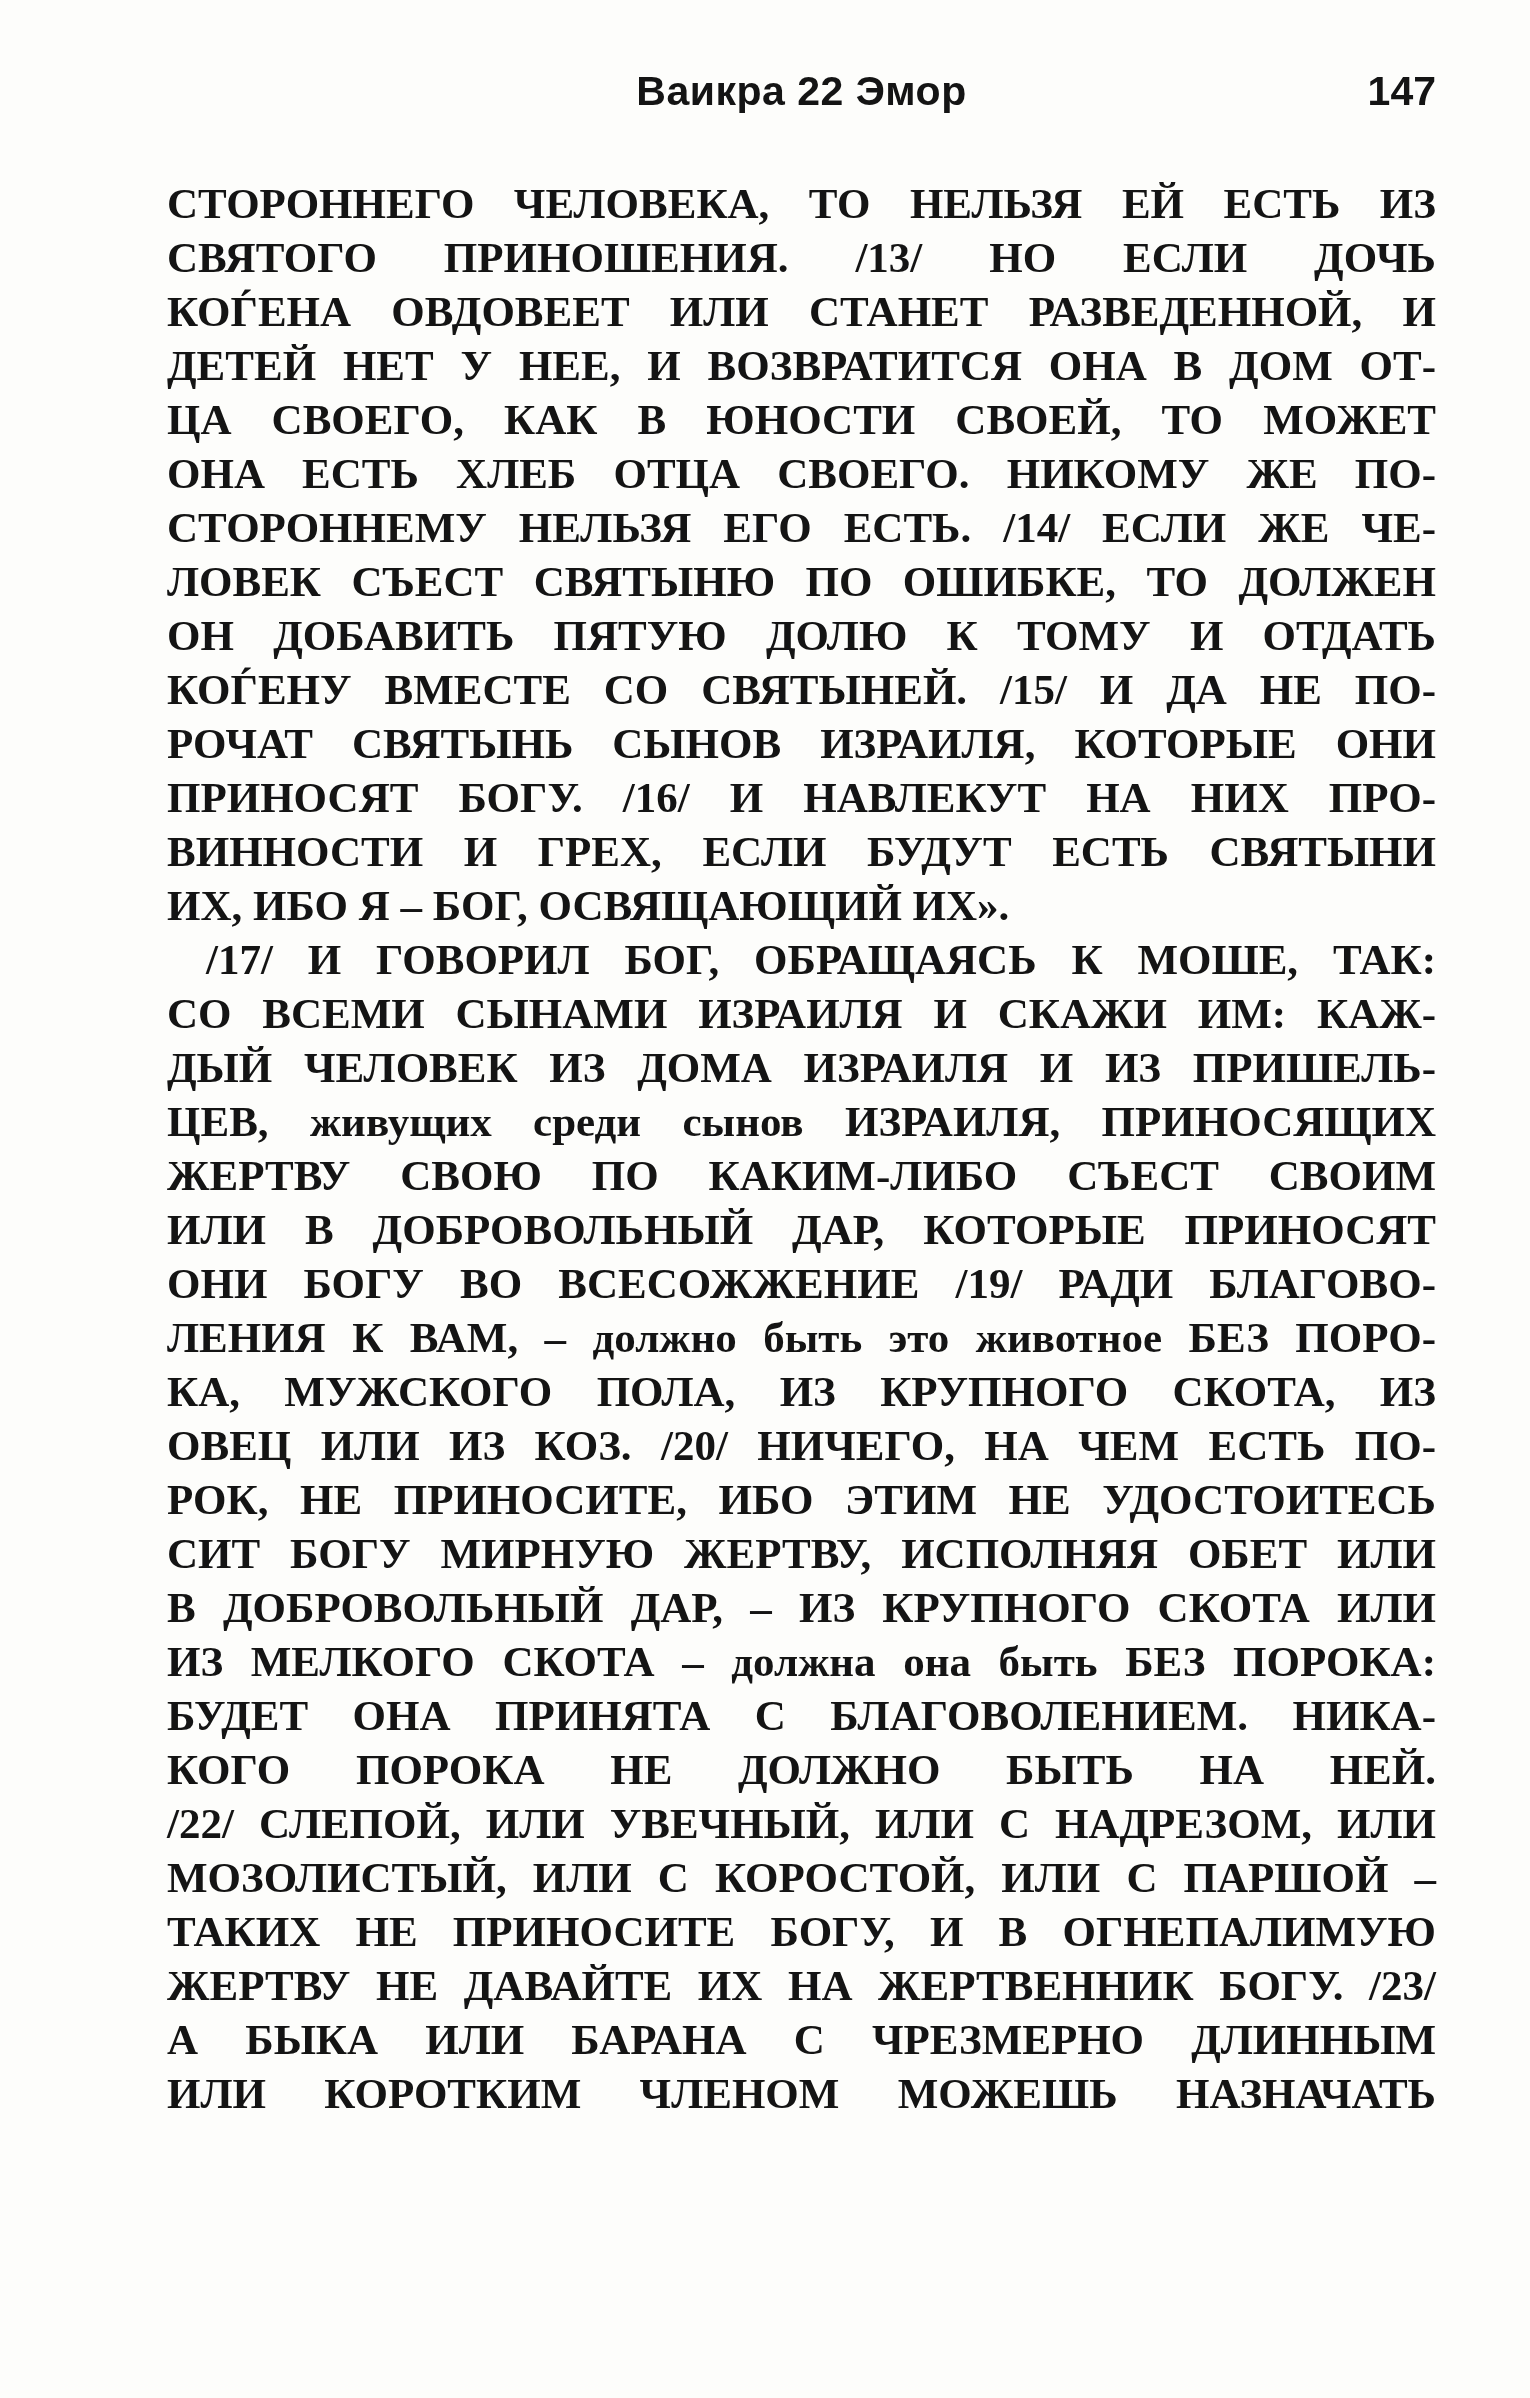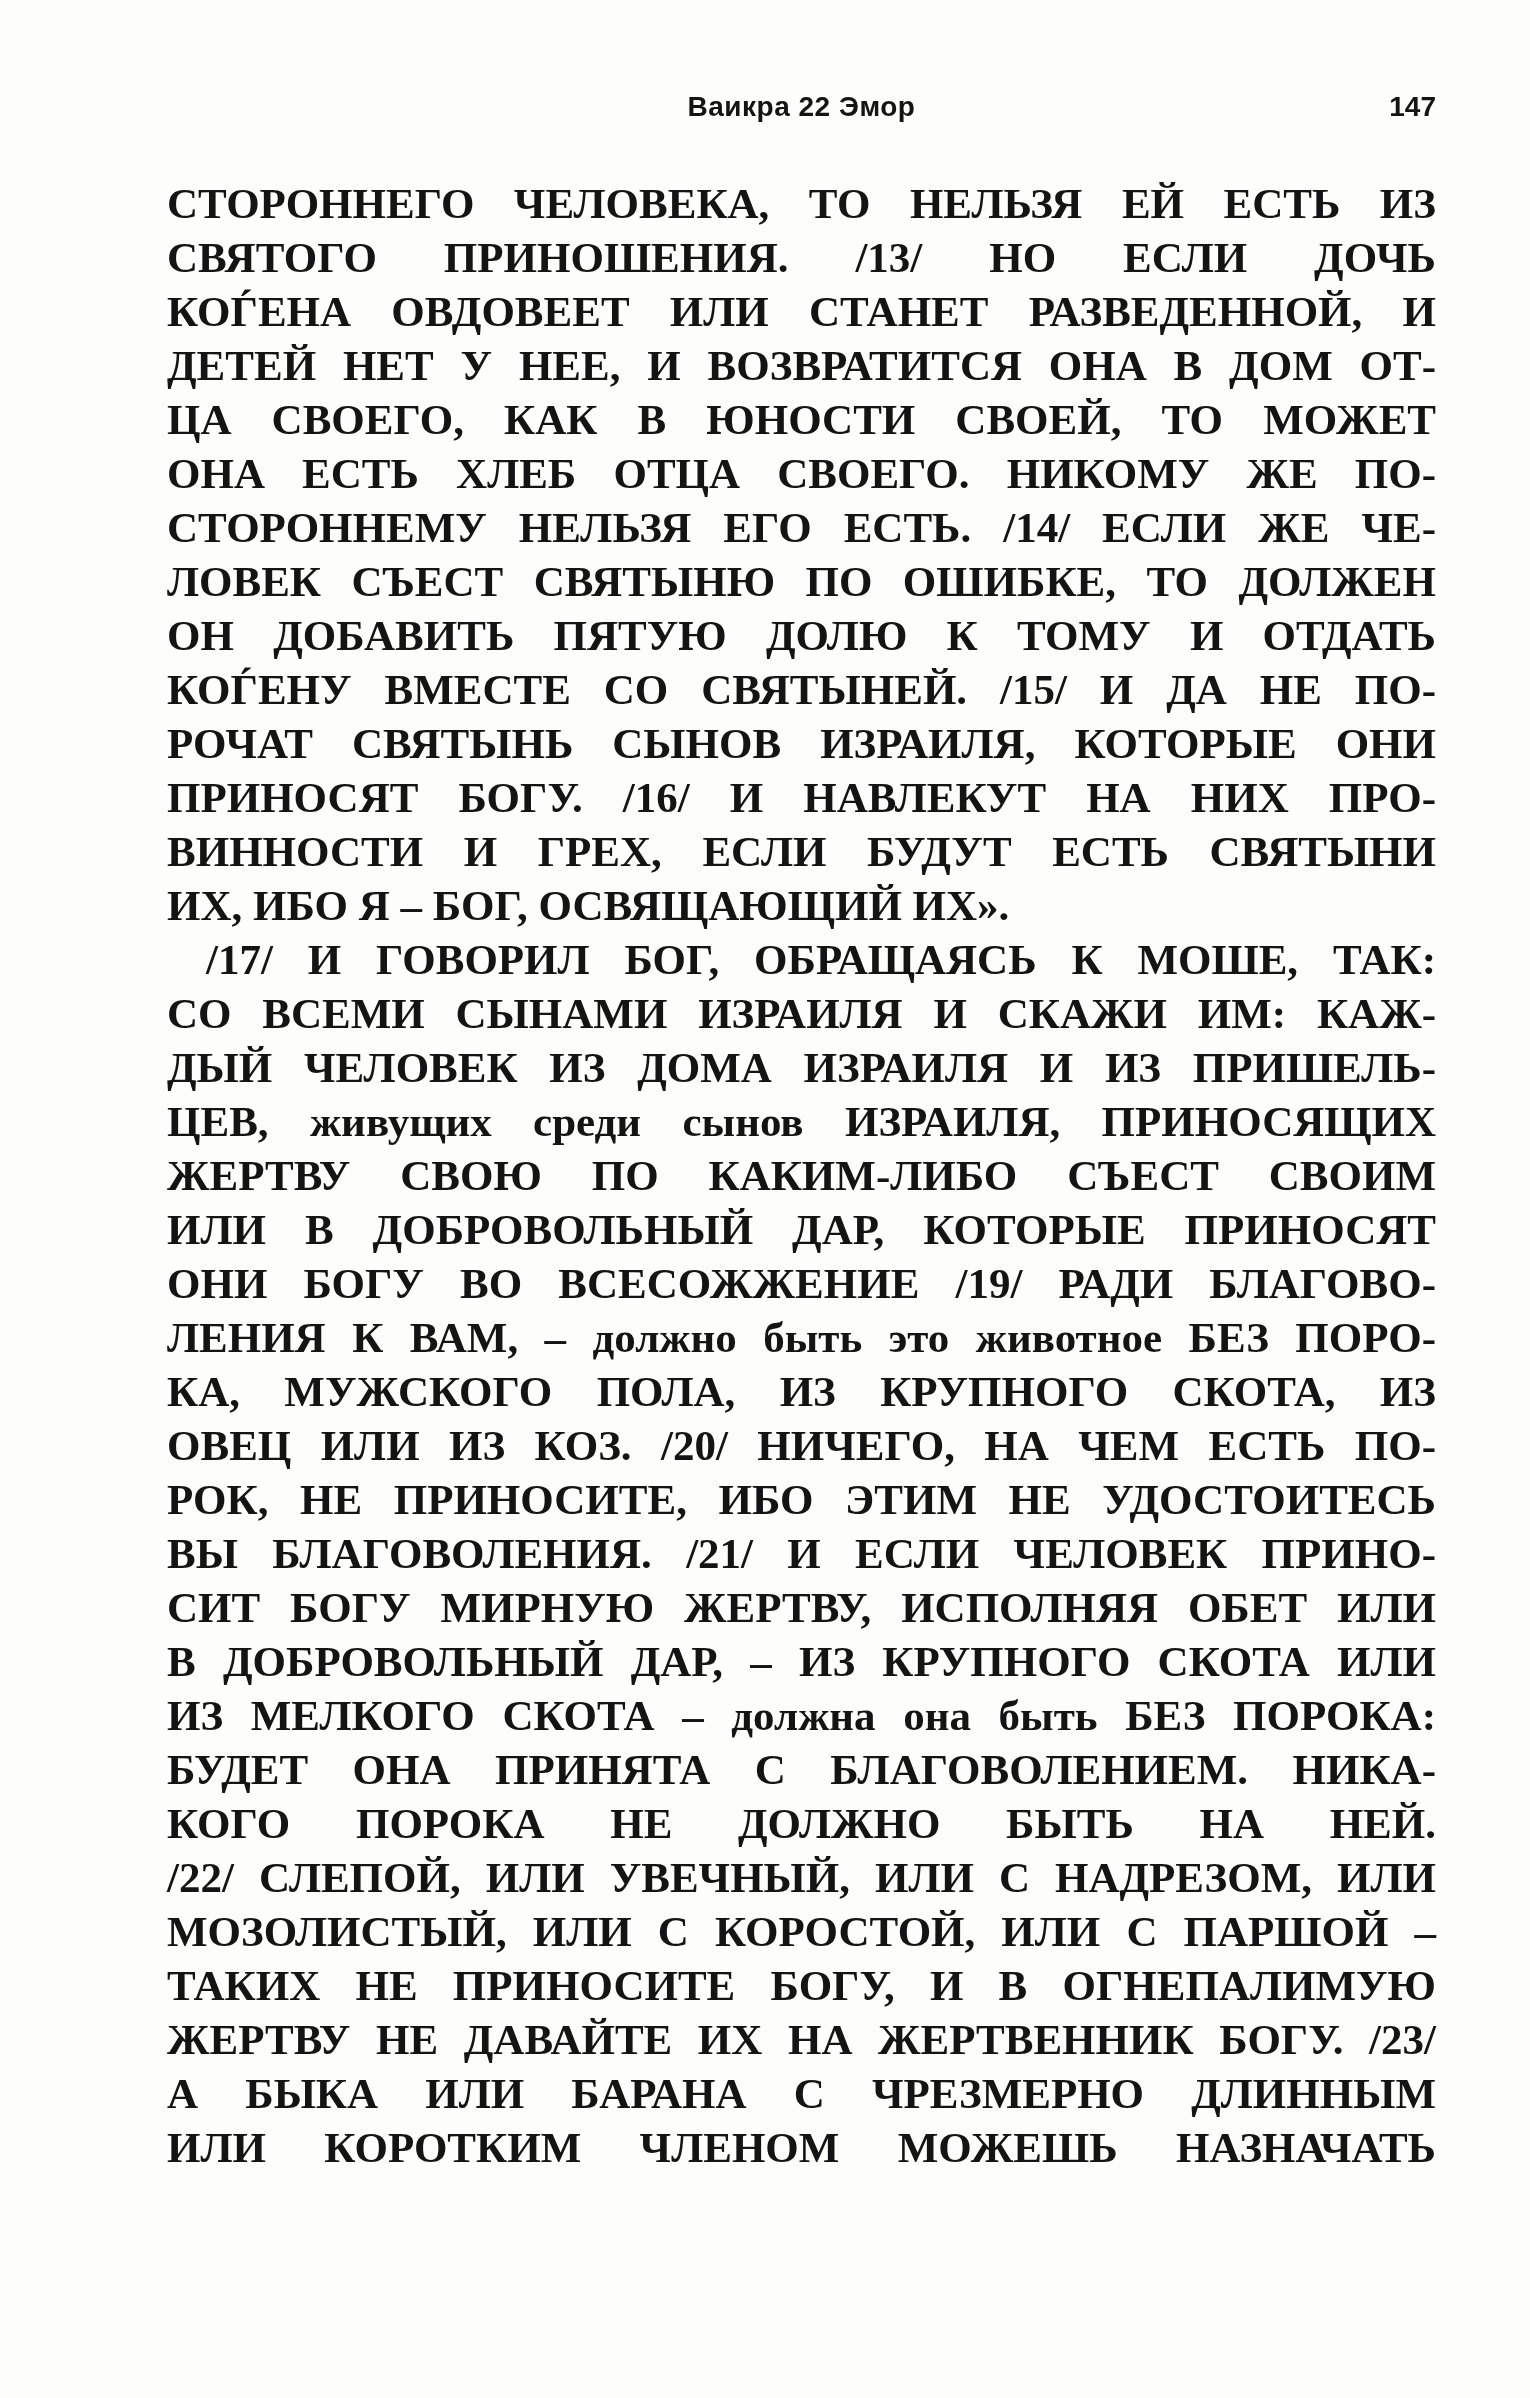--- a/index.html
+++ b/index.html
@@ -12,27 +12,27 @@
     width: 1531px;
     height: 2399px;
     margin: 0 auto;
     background: #fdfdfb;
     color: #141414;
     overflow: hidden;
   }
   
   .running-head {
     position: absolute;
-    top: 83px;
+    top: 68px;
     left: 167px;
     width: 1269px;
     height: 47px;
     font-family: "Liberation Sans", sans-serif;
     font-weight: bold;
-    font-size: 28px;
+    font-size: 41px;
     line-height: 47px;
     white-space: nowrap;
   }
   .running-head .head-title {
     position: absolute;
     left: 0;
     width: 100%;
     text-align: center;
     letter-spacing: 0.5px;
   }
@@ -97,21 +97,20 @@
       <div class="text-line">СО ВСЕМИ СЫНАМИ ИЗРАИЛЯ И СКАЖИ ИМ: КАЖ-</div>
       <div class="text-line">ДЫЙ ЧЕЛОВЕК ИЗ ДОМА ИЗРАИЛЯ И ИЗ ПРИШЕЛЬ-</div>
       <div class="text-line">ЦЕВ, живущих среди сынов ИЗРАИЛЯ, ПРИНОСЯЩИХ</div>
       <div class="text-line">ЖЕРТВУ СВОЮ ПО КАКИМ-ЛИБО СЪЕСТ СВОИМ</div>
       <div class="text-line">ИЛИ В ДОБРОВОЛЬНЫЙ ДАР, КОТОРЫЕ ПРИНОСЯТ</div>
       <div class="text-line">ОНИ БОГУ ВО ВСЕСОЖЖЕНИЕ /19/ РАДИ БЛАГОВО-</div>
       <div class="text-line">ЛЕНИЯ К ВАМ, – должно быть это животное БЕЗ ПОРО-</div>
       <div class="text-line">КА, МУЖСКОГО ПОЛА, ИЗ КРУПНОГО СКОТА, ИЗ</div>
       <div class="text-line">ОВЕЦ ИЛИ ИЗ КОЗ. /20/ НИЧЕГО, НА ЧЕМ ЕСТЬ ПО-</div>
       <div class="text-line">РОК, НЕ ПРИНОСИТЕ, ИБО ЭТИМ НЕ УДОСТОИТЕСЬ</div>
-      <div class="text-line">ВЫ БЛАГОВОЛЕНИЯ. /21/ И ЕСЛИ ЧЕЛОВЕК ПРИНО-</div>
       <div class="text-line">СИТ БОГУ МИРНУЮ ЖЕРТВУ, ИСПОЛНЯЯ ОБЕТ ИЛИ</div>
       <div class="text-line">В ДОБРОВОЛЬНЫЙ ДАР, – ИЗ КРУПНОГО СКОТА ИЛИ</div>
       <div class="text-line">ИЗ МЕЛКОГО СКОТА – должна она быть БЕЗ ПОРОКА:</div>
       <div class="text-line">БУДЕТ ОНА ПРИНЯТА С БЛАГОВОЛЕНИЕМ. НИКА-</div>
       <div class="text-line">КОГО ПОРОКА НЕ ДОЛЖНО БЫТЬ НА НЕЙ.</div>
       <div class="text-line">/22/ СЛЕПОЙ, ИЛИ УВЕЧНЫЙ, ИЛИ С НАДРЕЗОМ, ИЛИ</div>
       <div class="text-line">МОЗОЛИСТЫЙ, ИЛИ С КОРОСТОЙ, ИЛИ С ПАРШОЙ –</div>
       <div class="text-line">ТАКИХ НЕ ПРИНОСИТЕ БОГУ, И В ОГНЕПАЛИМУЮ</div>
       <div class="text-line">ЖЕРТВУ НЕ ДАВАЙТЕ ИХ НА ЖЕРТВЕННИК БОГУ. /23/</div>
       <div class="text-line">А БЫКА ИЛИ БАРАНА С ЧРЕЗМЕРНО ДЛИННЫМ</div>

